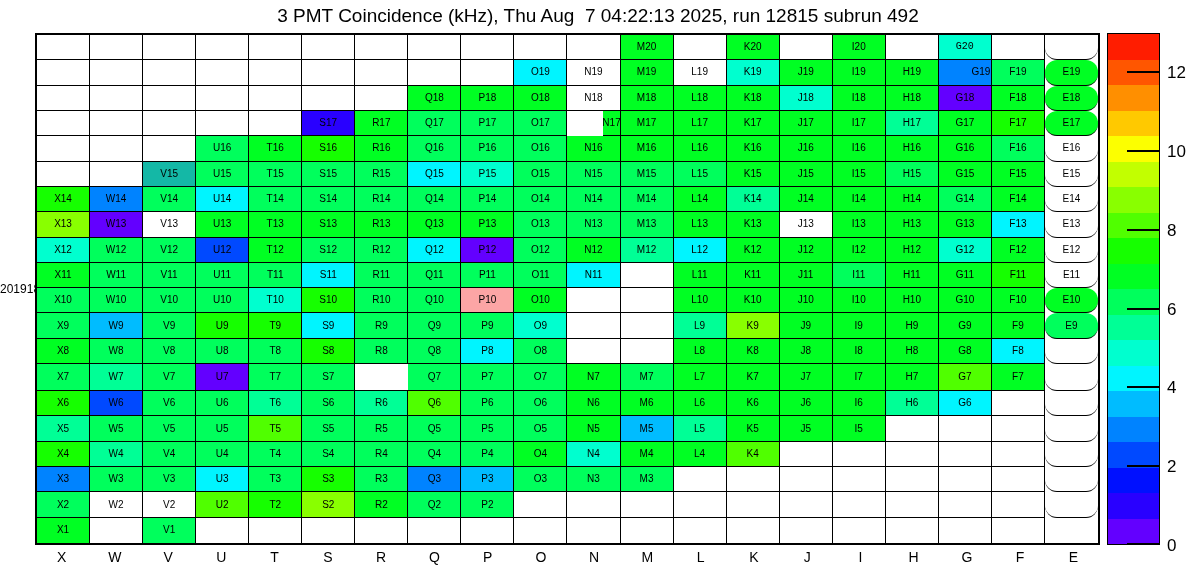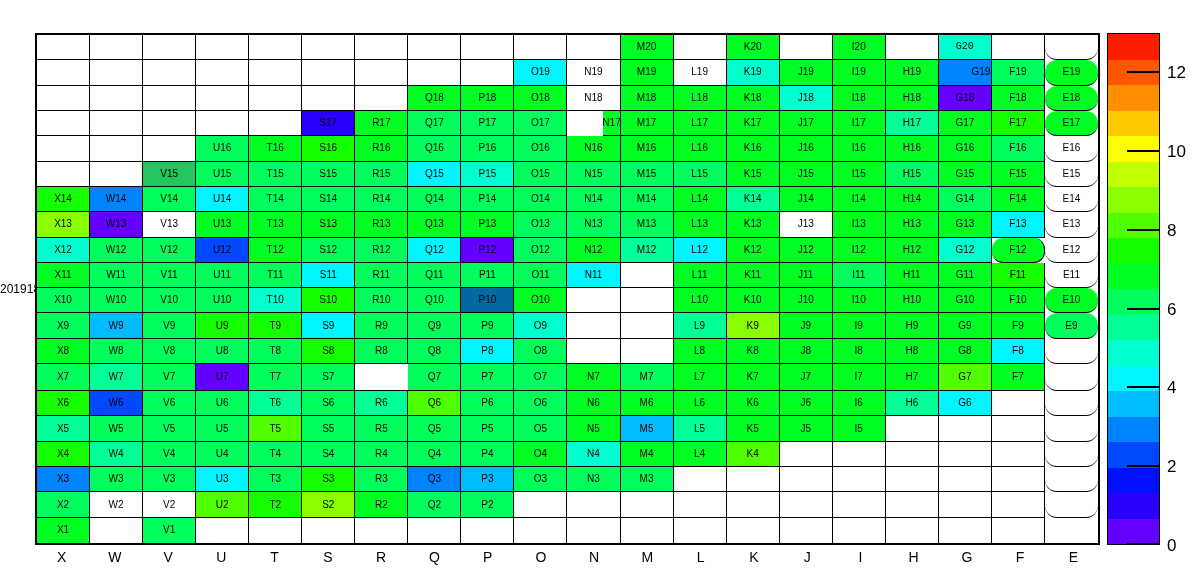--- a/index.html
+++ b/index.html
@@ -49,20 +49,21 @@
     position:absolute;left:20px;width:32px;height:2px;background:#000;
   }
   .scale-ticks .ticklabel{
     position:absolute;left:60px;font-size:17px;line-height:17px;
   }
 </style>
 </head>
 <body>
 
 <div class="stage">
+  <div class="chart-title">3 PMT Coincidence (kHz), Thu Aug  7 04:22:13 2025, run 12815 subrun 492</div>
   <div class="row-axis">
       <div>20</div>
       <div>19</div>
       <div>18</div>
       <div>17</div>
       <div>16</div>
       <div>15</div>
       <div>14</div>
       <div>13</div>
       <div>12</div>
@@ -174,21 +175,21 @@
       <div class="cell" style="background: rgb(0, 255, 35);">L16</div>
       <div class="cell" style="background: rgb(0, 255, 35);">K16</div>
       <div class="cell" style="background: rgb(0, 255, 35);">J16</div>
       <div class="cell" style="background: rgb(0, 255, 35);">I16</div>
       <div class="cell" style="background: rgb(0, 255, 35);">H16</div>
       <div class="cell" style="background: rgb(0, 255, 35);">G16</div>
       <div class="cell" style="background: rgb(0, 255, 92);">F16</div>
       <div class="cell">E16</div>
       <div class="cell"></div>
       <div class="cell"></div>
-      <div class="cell" style="background: #22c55e;">V15</div>
+      <div class="cell" style="background: #14b8a6;">V15</div>
       <div class="cell" style="background: rgb(0, 255, 92);">U15</div>
       <div class="cell" style="background: rgb(0, 255, 92);">T15</div>
       <div class="cell" style="background: rgb(0, 255, 92);">S15</div>
       <div class="cell" style="background: rgb(0, 255, 92);">R15</div>
       <div class="cell" style="background: rgb(0, 245, 255);">Q15</div>
       <div class="cell" style="background: rgb(0, 255, 207);">P15</div>
       <div class="cell" style="background: rgb(0, 255, 92);">O15</div>
       <div class="cell" style="background: rgb(0, 255, 92);">N15</div>
       <div class="cell" style="background: rgb(0, 255, 92);">M15</div>
       <div class="cell" style="background: rgb(0, 255, 92);">L15</div>
@@ -250,21 +251,21 @@
       <div class="cell" style="background: rgb(99, 0, 255);">P12</div>
       <div class="cell" style="background: rgb(0, 255, 92);">O12</div>
       <div class="cell" style="background: rgb(0, 255, 35);">N12</div>
       <div class="cell" style="background: rgb(0, 255, 150);">M12</div>
       <div class="cell" style="background: rgb(0, 245, 255);">L12</div>
       <div class="cell" style="background: rgb(0, 255, 35);">K12</div>
       <div class="cell" style="background: rgb(0, 255, 35);">J12</div>
       <div class="cell" style="background: rgb(0, 255, 35);">I12</div>
       <div class="cell" style="background: rgb(0, 255, 35);">H12</div>
       <div class="cell" style="background: rgb(0, 255, 207);">G12</div>
-      <div class="cell" style="background: rgb(0, 255, 35); border-radius: 11px;">F12</div>
+      <div class="cell" style="background: rgb(0, 255, 35);">F12</div>
       <div class="cell">E12</div>
       <div class="cell" style="background: rgb(0, 255, 35);">X11</div>
       <div class="cell" style="background: rgb(0, 255, 92);">W11</div>
       <div class="cell" style="background: rgb(0, 255, 92);">V11</div>
       <div class="cell" style="background: rgb(0, 255, 92);">U11</div>
       <div class="cell" style="background: rgb(0, 255, 92);">T11</div>
       <div class="cell" style="background: rgb(0, 245, 255);">S11</div>
       <div class="cell" style="background: rgb(0, 255, 92);">R11</div>
       <div class="cell" style="background: rgb(0, 255, 92);">Q11</div>
       <div class="cell" style="background: rgb(0, 255, 92);">P11</div>
@@ -280,21 +281,21 @@
       <div class="cell" style="background: rgb(22, 255, 0);">F11</div>
       <div class="cell">E11</div>
       <div class="cell" style="background: rgb(0, 255, 92);">X10</div>
       <div class="cell" style="background: rgb(0, 255, 92);">W10</div>
       <div class="cell" style="background: rgb(0, 255, 92);">V10</div>
       <div class="cell" style="background: rgb(0, 255, 92);">U10</div>
       <div class="cell" style="background: rgb(0, 255, 207);">T10</div>
       <div class="cell" style="background: rgb(22, 255, 0);">S10</div>
       <div class="cell" style="background: rgb(0, 255, 92);">R10</div>
       <div class="cell" style="background: rgb(0, 255, 92);">Q10</div>
-      <div class="cell" style="background: #0369a1;">P10</div>
+      <div class="cell" style="background: #fca5a5;">P10</div>
       <div class="cell" style="background: rgb(0, 255, 35);">O10</div>
       <div class="cell"></div>
       <div class="cell"></div>
       <div class="cell" style="background: rgb(0, 255, 35);">L10</div>
       <div class="cell" style="background: rgb(0, 255, 35);">K10</div>
       <div class="cell" style="background: rgb(0, 255, 35);">J10</div>
       <div class="cell" style="background: rgb(0, 255, 35);">I10</div>
       <div class="cell" style="background: rgb(0, 255, 35);">H10</div>
       <div class="cell" style="background: rgb(0, 255, 35);">G10</div>
       <div class="cell" style="background: rgb(0, 255, 35);">F10</div>

